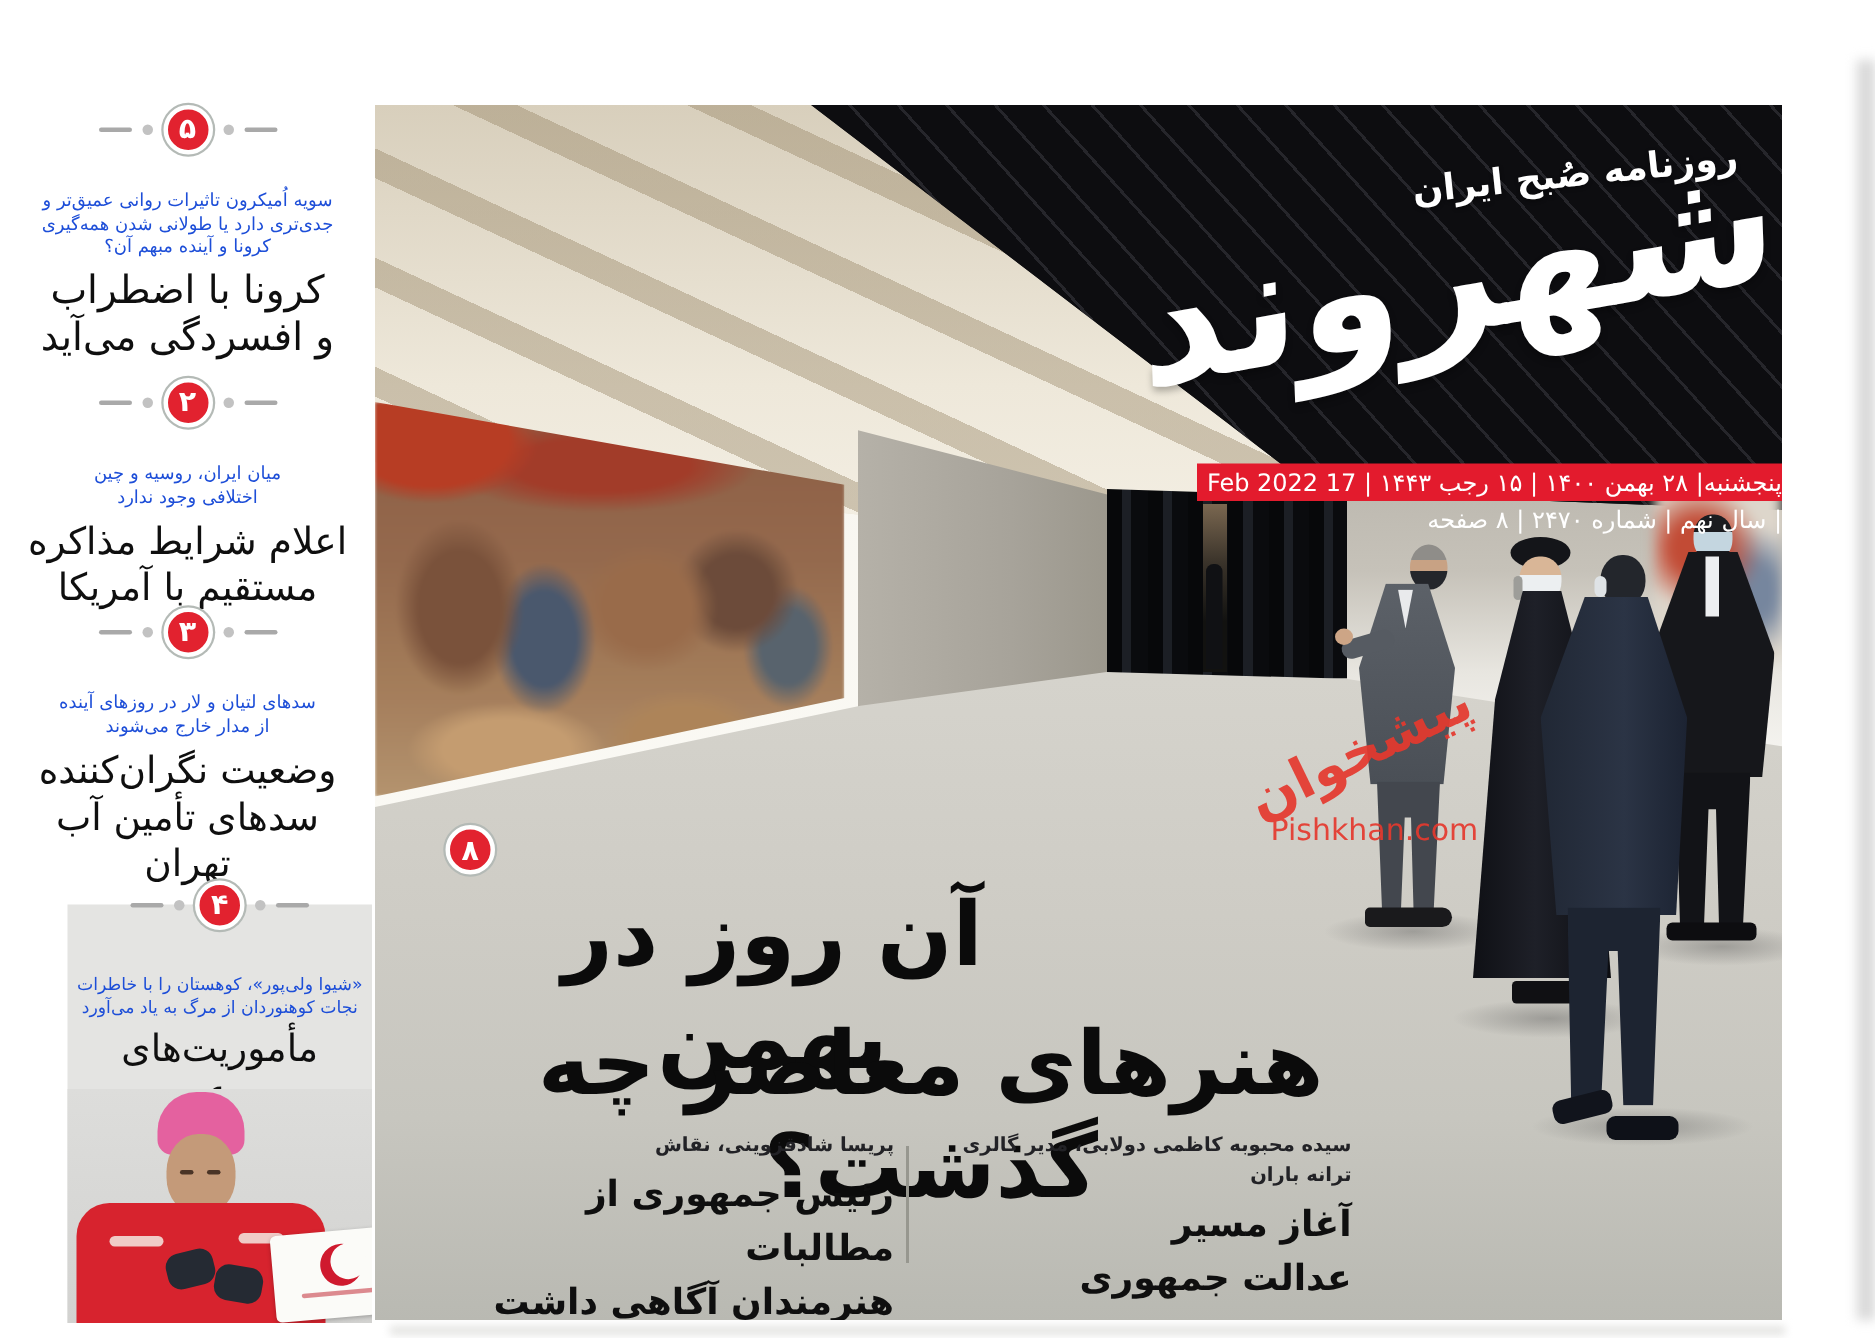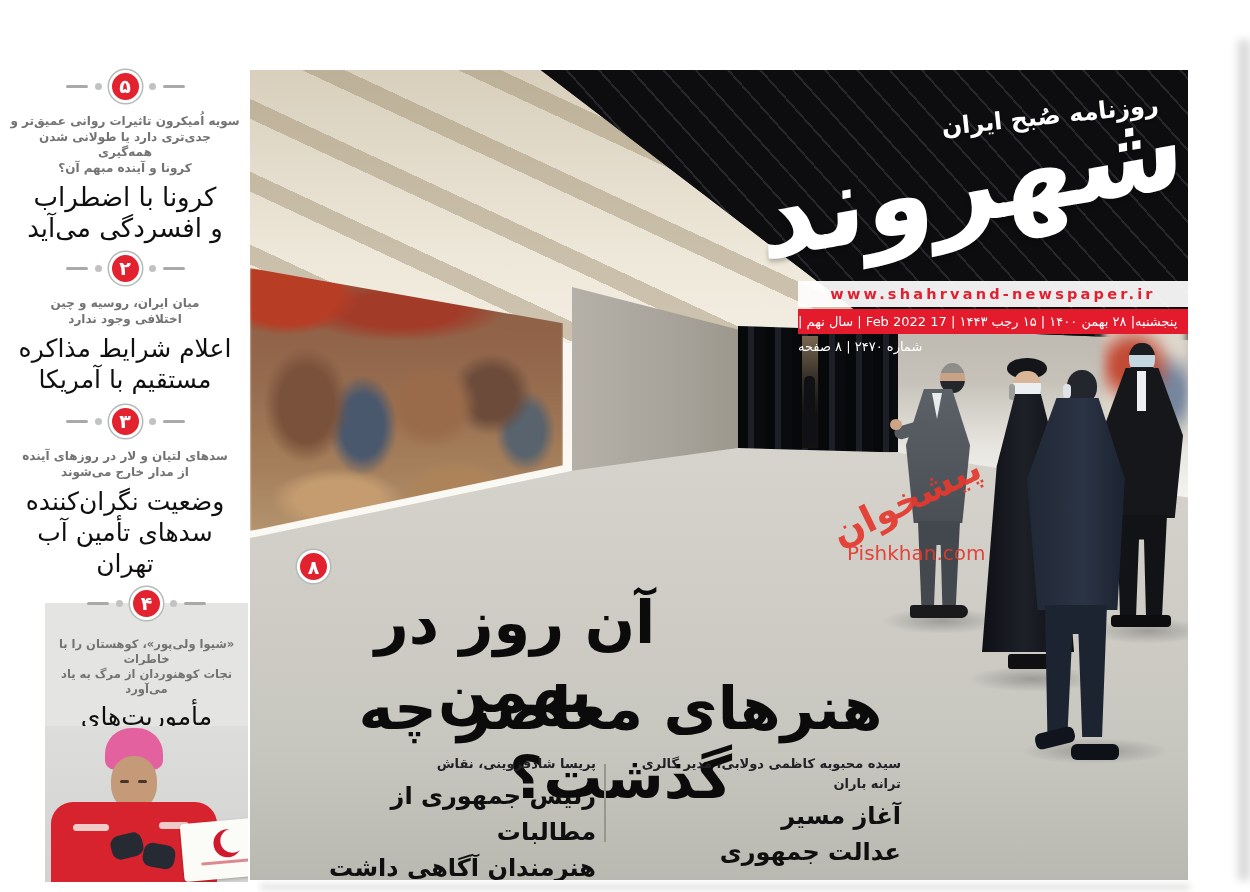--- a/index.html
+++ b/index.html
@@ -17,22 +17,22 @@
   
   .sidebar{position:absolute;left:0;top:0;width:250px;height:892px;background:#fff}
   .story{position:absolute;left:10px;width:230px;text-align:center}
   .orn{display:flex;align-items:center;justify-content:center;gap:7px;height:40px}
   .dash{width:22px;height:3px;background:#a9a9a9;border-radius:2px}
   .dot{width:7px;height:7px;border-radius:50%;background:#c2c2c2}
   .badge{display:flex;align-items:center;justify-content:center;
     width:33px;height:33px;border-radius:50%;background:var(--red);color:#fff;
     font-size:19px;font-weight:bold;border:3px solid #fff;
     box-shadow:0 0 0 1.5px #b4bab6}
-  .kicker{direction:rtl;white-space:pre-line;font-size:12px;font-weight:bold;
-    color:#737373;line-height:15.5px;margin-top:8px}
+  .kicker{direction:rtl;white-space:pre-line;font-size:12px;font-weight:normal;
+    color:#1d4ed8;line-height:15.5px;margin-top:20px}
   .headline{direction:rtl;white-space:pre-line;font-size:25px;font-weight:normal;
     color:var(--ink);line-height:31px;margin-top:6px}
   .story-1{top:66px}.story-2{top:248px}.story-3{top:401px}
 
   .card{position:absolute;left:45px;top:603px;width:203px;height:279px;
     background:#e4e4e2;text-align:center;z-index:3}
   .card .orn{position:absolute;top:-20px;left:0;width:100%}
   .card .kicker{padding-top:26px;font-size:11.5px;line-height:15px}
   .card .headline{font-size:25px;line-height:30px;margin-top:5px}
   .card-photo{position:absolute;left:0;bottom:0;width:100%;height:156px;
@@ -173,21 +173,21 @@
   .tagline{position:absolute;left:690px;top:32px;width:220px;z-index:21;
     direction:rtl;text-align:center;color:#fff;font-size:24px;font-weight:bold;
     transform:rotate(-6deg);text-shadow:0 1px 3px rgba(0,0,0,.45)}
   .paper-title{position:absolute;left:562px;top:52px;width:375px;z-index:20;
     direction:rtl;text-align:center;color:#fff;font-size:112px;font-weight:bold;line-height:1;
     transform:rotate(-10deg) skewX(-8deg);text-shadow:0 3px 5px rgba(0,0,0,.28)}
   .website{position:absolute;left:548px;top:211px;width:390px;height:26px;z-index:22;
     background:rgba(255,255,255,.93);color:#e22030;font-weight:bold;font-size:14.5px;
     letter-spacing:3.2px;text-align:center;line-height:26px}
   .dateline{position:absolute;left:548px;top:239px;width:390px;height:25px;z-index:22;
-    background:var(--band-red);color:#fff;font-size:13px;text-align:left;
+    background:var(--band-red);color:#fff;font-size:16px;text-align:right;
     line-height:25px;direction:rtl}
   .watermark{position:absolute;left:595px;top:405px;width:160px;height:95px;z-index:25;opacity:.92}
   .wm-fa{position:absolute;right:18px;top:4px;direction:rtl;color:var(--wm-red);
     font-size:37px;font-weight:bold;transform:rotate(-26deg)}
   .wm-en{position:absolute;left:2px;top:66px;color:var(--wm-red);font-size:20px;font-weight:normal}
 
   .lead-kicker{position:absolute;left:45px;top:464px;width:400px;z-index:22;
     direction:rtl;white-space:pre-line;font-size:20.5px;font-weight:bold;
     color:#141414;line-height:31px}
   .lead-badge{position:absolute;left:47px;top:480px;z-index:23}
@@ -336,21 +336,20 @@
     <div class="person man-d">
       <div class="head"></div>
       <div class="torso"></div>
       <div class="shirt"></div>
       <div class="legs"></div>
       <div class="shoes"></div>
     </div>
 
     <div class="tagline">روزنامه صُبح ایران</div>
     <div class="paper-title">شهروند</div>
-    <div class="website">www.shahrvand-newspaper.ir</div>
     <div class="dateline">پنجشنبه| ۲۸ بهمن ۱۴۰۰ | ۱۵ رجب ۱۴۴۳ | 17 Feb 2022 | سال نهم | شماره ۲۴۷۰ | ۸ صفحه</div>
 
     <div class="watermark">
       <span class="wm-fa">پیشخوان</span>
       <span class="wm-en">Pishkhan.com</span>
     </div>
 
     <span class="badge lead-badge">۸</span>
     <h1 class="lead-h1">آن روز در بهمن</h1>
     <h1 class="lead-h2">هنرهای معاصر چه گذشت؟</h1>

